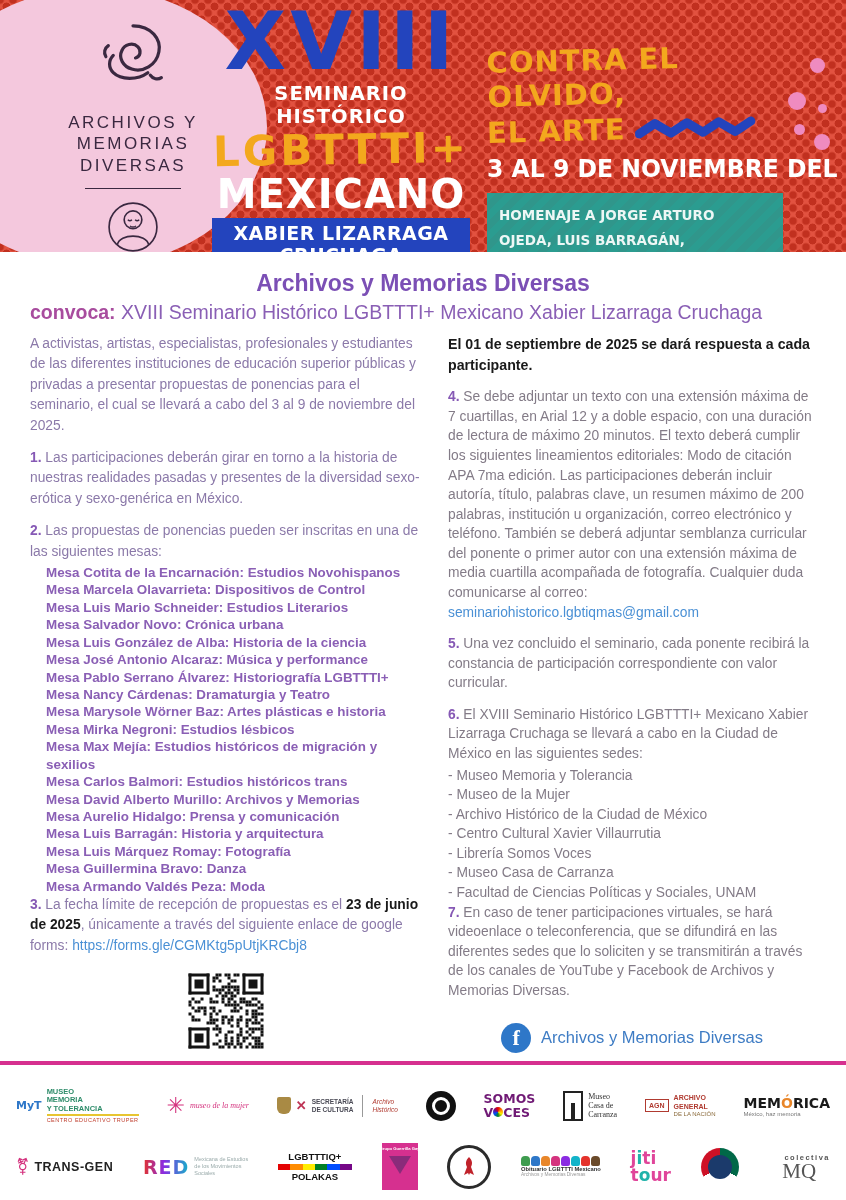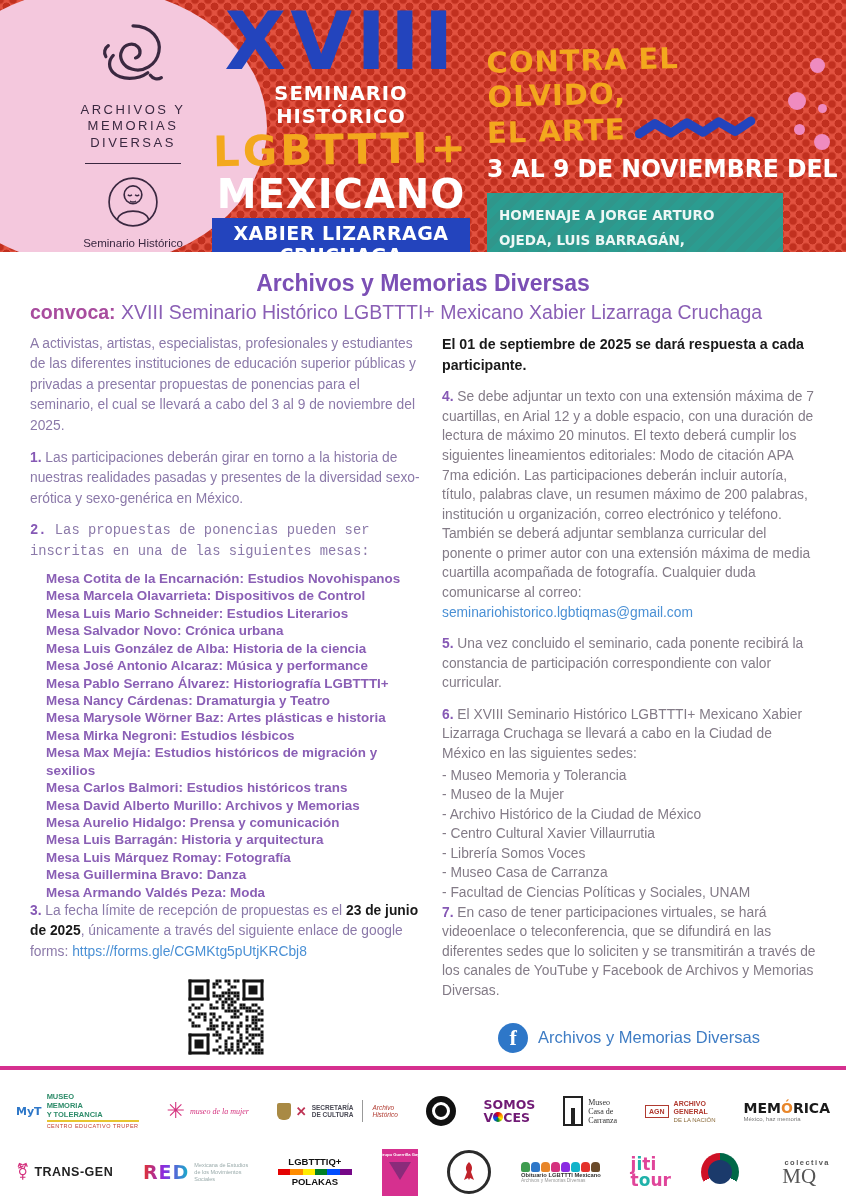--- a/index.html
+++ b/index.html
@@ -7,21 +7,21 @@
         font-family:"Liberation Sans",sans-serif;overflow:hidden;}
 
   
   .header{position:relative;width:846px;height:252px;background-color:#E25240;
     background-image:radial-gradient(circle,#C1301F 40%,transparent 46%),
                      radial-gradient(circle,#C1301F 40%,transparent 46%);
     background-size:13px 13px;background-position:0 0,6.5px 6.5px;overflow:hidden;}
   .pink-oval{position:absolute;left:-78px;top:-12px;width:345px;height:278px;
     background:#F4C8DD;border-radius:50%;}
   .badge{position:absolute;left:28px;top:18px;width:210px;text-align:center;color:#3A2840;}
-  .badge .org{font-size:13px;letter-spacing:2.5px;line-height:1.25;margin-top:10px;}
+  .badge .org{font-size:17px;letter-spacing:2.5px;line-height:1.25;margin-top:20px;}
   .badge .sep{width:96px;height:1px;background:#3A2840;margin:12px auto;}
   .badge .sem{font-size:11.5px;line-height:1.3;margin-top:4px;}
 
   .title-block{position:absolute;left:212px;top:4px;width:258px;text-align:center;}
   .t-num{font-family:"DejaVu Sans",sans-serif;font-weight:900;font-size:80px;line-height:.95;
     color:#2344BD;letter-spacing:4px;}
   .t-sem{font-family:"DejaVu Sans",sans-serif;font-weight:900;font-size:19.5px;color:#fff;
     letter-spacing:1px;margin-top:2px;}
   .t-lgb{font-family:"DejaVu Sans",sans-serif;font-weight:900;font-size:42px;color:#F3A81D;
     letter-spacing:3px;line-height:1.05;transform:rotate(-1deg);}
@@ -43,21 +43,21 @@
     color:#EDF7F5;font-family:"DejaVu Sans",sans-serif;font-weight:900;font-size:13.5px;
     line-height:1.85;padding:10px 12px;}
   .pink-dot{position:absolute;border-radius:50%;background:#EF8BC0;}
 
   
   .body-sec{padding-top:18px;}
   .h-main{text-align:center;color:#7B4FB5;font-weight:bold;font-size:23px;}
   .convoca-line{padding:4px 30px 0;font-size:19.5px;}
   .convoca-label{color:#A84C9E;font-weight:bold;}
   .convoca-text{color:#8A5FB5;}
-  .columns{display:flex;gap:20px;padding:10px 30px 0;}
+  .columns{display:flex;gap:26px;padding:10px 30px 0;}
   .col-left{width:392px;flex:none;}
   .col-right{flex:1;}
   .col p{margin:0 0 12px;}
   .lav{color:#8B79A9;font-size:13.8px;line-height:1.48;}
   .gray{color:#837B87;font-size:13.8px;line-height:1.42;}
   .num{color:#8659B5;font-weight:bold;}
   .mt{margin-top:15px;}
   .mesas div{color:#8A5FB5;font-weight:bold;font-size:13.4px;line-height:1.3;margin-left:16px;}
   .sedes div{color:#837B87;font-size:13.8px;line-height:1.42;}
   .bold-black{color:#1A1A1A;font-weight:bold;}
@@ -202,21 +202,21 @@
       <span class="convoca-label">convoca:</span><span class="convoca-text"> XVIII Seminario Histórico LGBTTTI+ Mexicano Xabier Lizarraga Cruchaga</span>
     </div>
 
     <div class="columns">
 
       <div class="col col-left">
         <p class="lav">A activistas, artistas, especialistas, profesionales y estudiantes de las diferentes instituciones de educación superior públicas y privadas a presentar propuestas de ponencias para el seminario, el cual se llevará a cabo del 3 al 9 de noviembre del 2025.</p>
         <p class="lav mt">
           <span class="num">1.</span><span> Las participaciones deberán girar en torno a la historia de nuestras realidades pasadas y presentes de la diversidad sexo-erótica y sexo-genérica en México.</span>
         </p>
-        <p class="lav mt" style="margin-bottom:8px;font-family:Liberation Mono, monospace;">
+        <p class="lav mt" style="margin-bottom:2px;">
           <span class="num">2.</span><span> Las propuestas de ponencias pueden ser inscritas en una de las siguientes mesas:</span>
         </p>
         <div class="mesas">
             <div>Mesa Cotita de la Encarnación: Estudios Novohispanos</div>
             <div>Mesa Marcela Olavarrieta: Dispositivos de Control</div>
             <div>Mesa Luis Mario Schneider: Estudios Literarios</div>
             <div>Mesa Salvador Novo: Crónica urbana</div>
             <div>Mesa Luis González de Alba: Historia de la ciencia</div>
             <div>Mesa José Antonio Alcaraz: Música y performance</div>
             <div>Mesa Pablo Serrano Álvarez: Historiografía LGBTTTI+</div>

